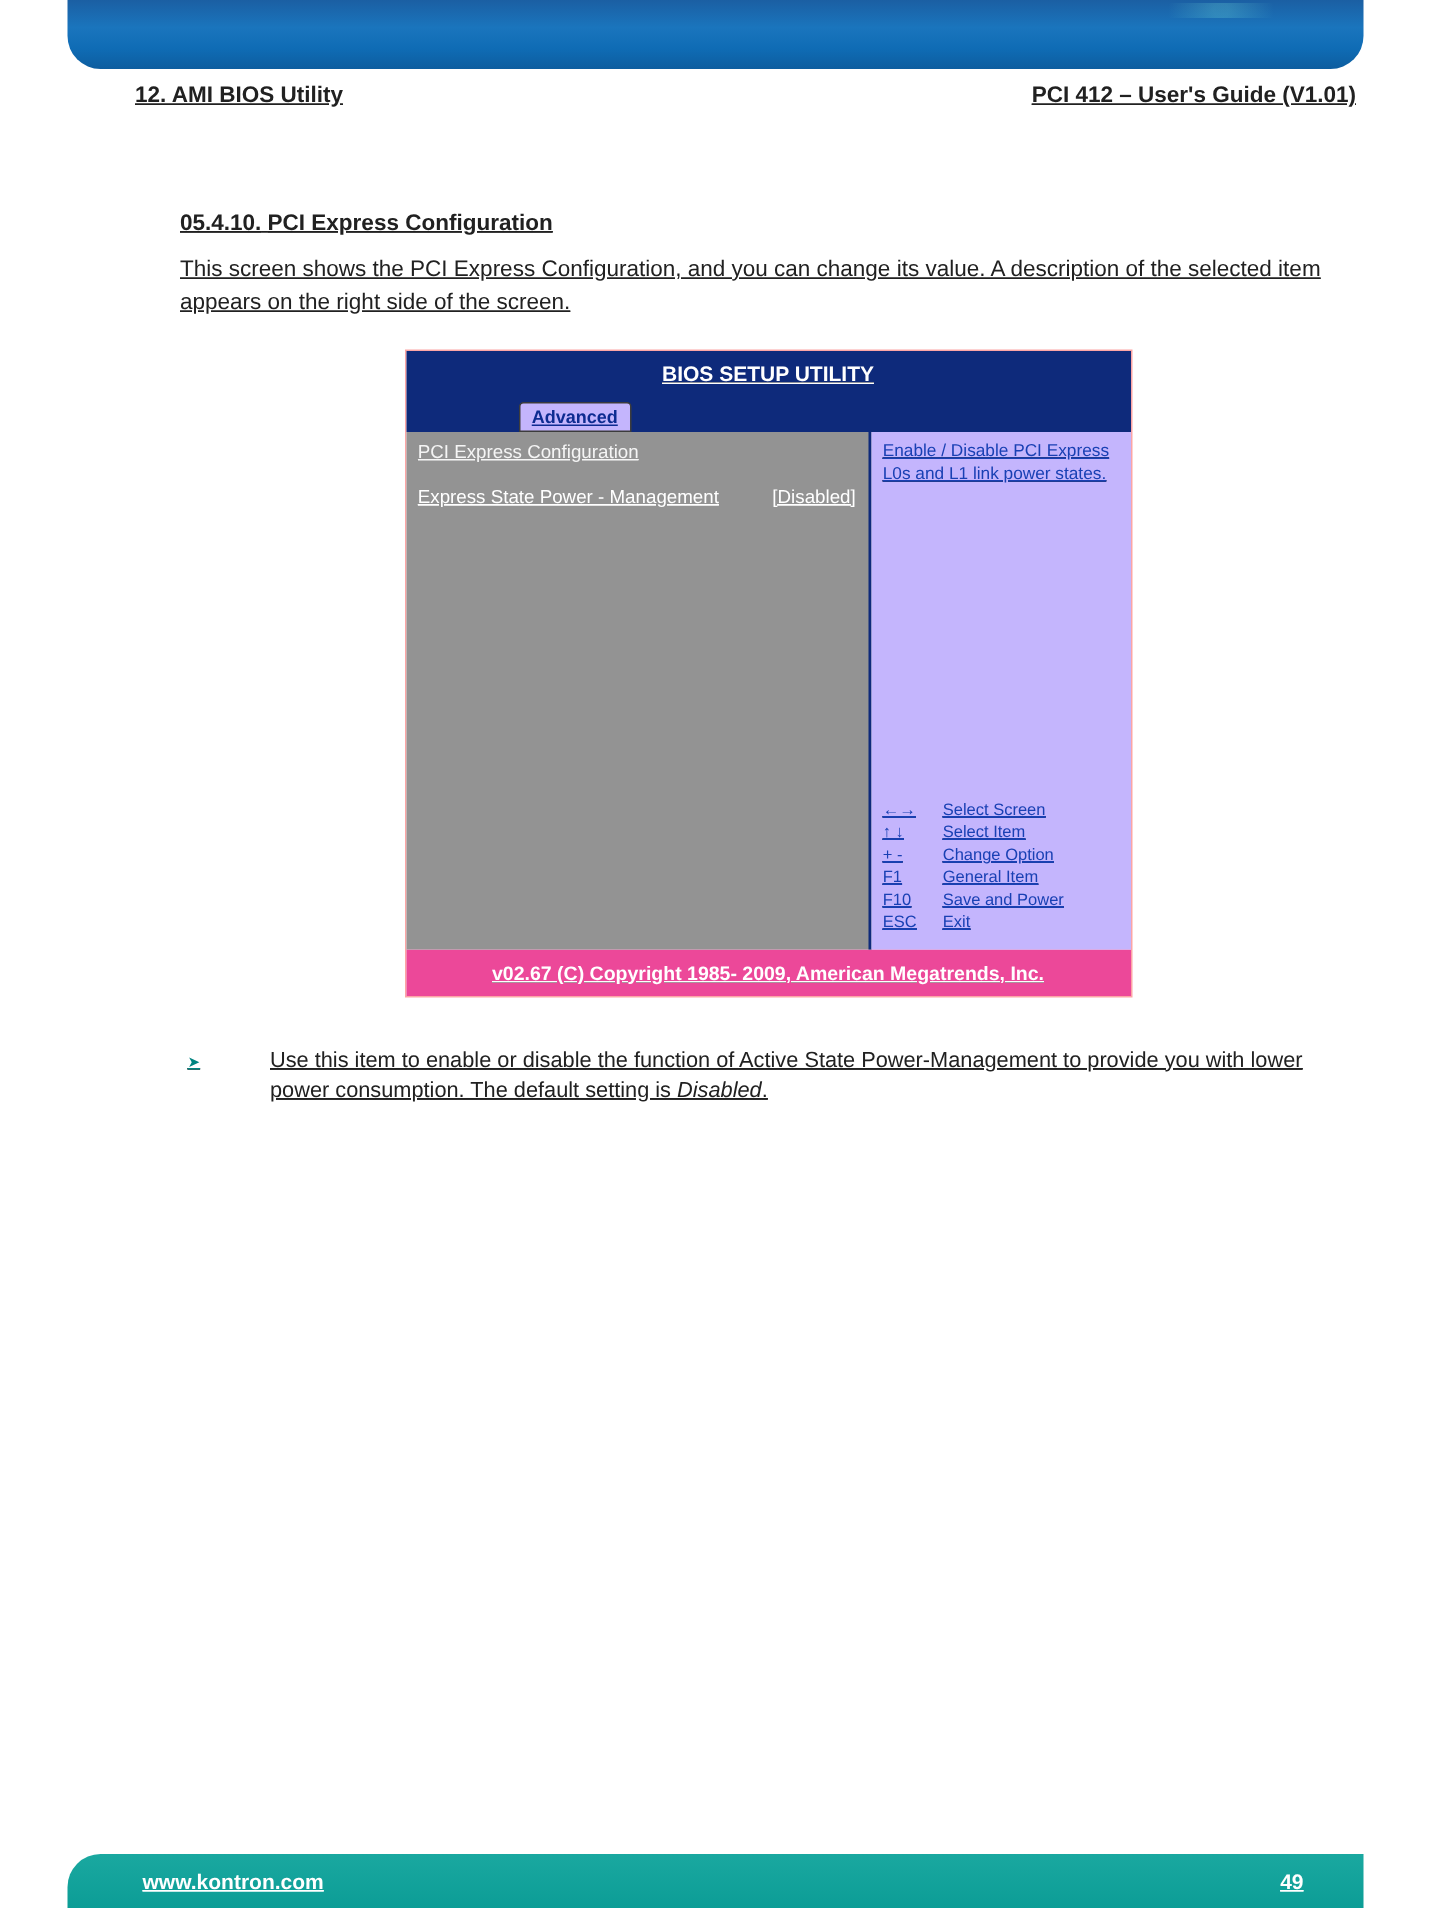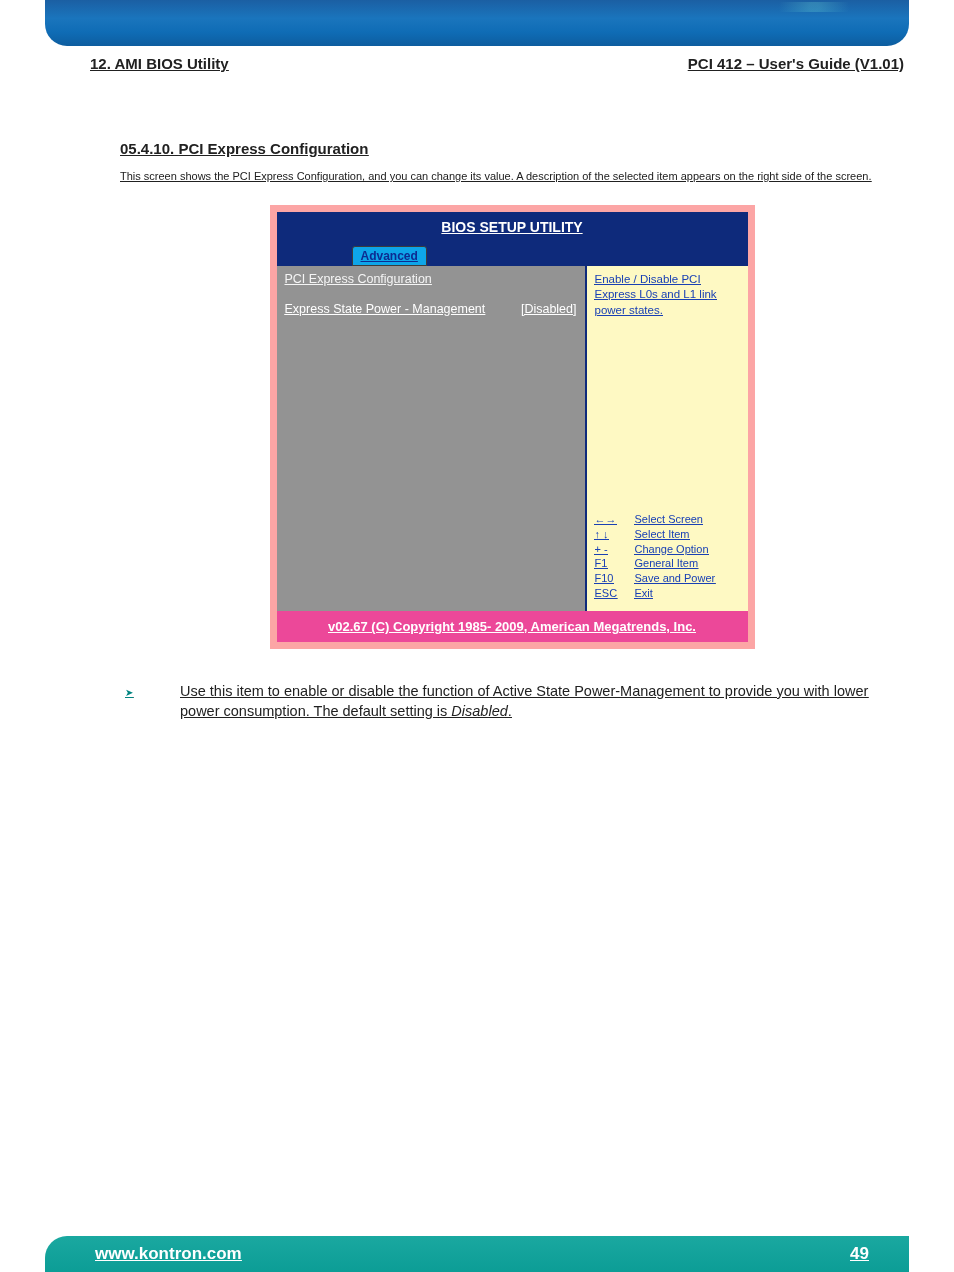--- a/index.html
+++ b/index.html
@@ -46,48 +46,48 @@
     top: 140px;
     left: 120px;
     right: 50px;
   }
   .section-heading {
     font-weight: bold;
     font-size: 15px;
     margin-bottom: 12px;
   }
   .section-intro {
-    font-size: 11px;
+    font-size: 15px;
     line-height: 1.45;
     margin-bottom: 20px;
   }
   .bios-window {
     width: 485px;
     margin: 12px auto;
-    border: 7px solid #fca5a5;
+    border: 1px solid #fca5a5;
   }
   .bios-title {
     background: #0e2a7b;
     color: #fff;
     font-weight: bold;
     text-align: center;
     padding: 7px 0;
     font-size: 14px;
     font-family: Arial, sans-serif;
   }
   .bios-tabs {
     background: #0e2a7b;
     height: 24px;
     position: relative;
   }
   .bios-tab {
     position: absolute;
     left: 75px;
     bottom: 0;
-    background: #0ea5e9;
+    background: #c4b5fd;
     border: 1px solid #3c3c3c;
     padding: 2px 8px;
     font-size: 12px;
     font-weight: bold;
     color: #0d2b91;
     border-top-left-radius: 3px;
     border-top-right-radius: 3px;
   }
   .bios-body {
     display: flex;
@@ -105,21 +105,21 @@
   .bios-left .section-title {
     margin-bottom: 16px;
     color: #f5f5f5;
   }
   .bios-left .option-row {
     display: flex;
     justify-content: space-between;
   }
   .bios-right {
     flex: 1;
-    background: #fef9c3;
+    background: #c4b5fd;
     padding: 6px 8px 10px 8px;
     font-size: 11.5px;
     color: #1940b4;
     display: flex;
     flex-direction: column;
     justify-content: space-between;
     font-family: Arial, sans-serif;
   }
   .help-top {
     line-height: 1.35;
@@ -169,21 +169,21 @@
     height: 36px;
     background: linear-gradient(180deg, #1aa8a0 0%, #0c9d96 100%);
     border-top-left-radius: 22px;
     border-top-right-radius: 0;
     display: flex;
     align-items: center;
     justify-content: space-between;
     padding: 0 40px 0 50px;
     color: #fff;
     font-weight: bold;
-    font-size: 17px;
+    font-size: 14px;
   }
 </style>
 </head>
 <body>
 
 <div class="top-banner"></div>
 
 <div class="header-row">
   <span>12. AMI BIOS Utility</span>
   <span>PCI 412 – User's Guide (V1.01)</span>

